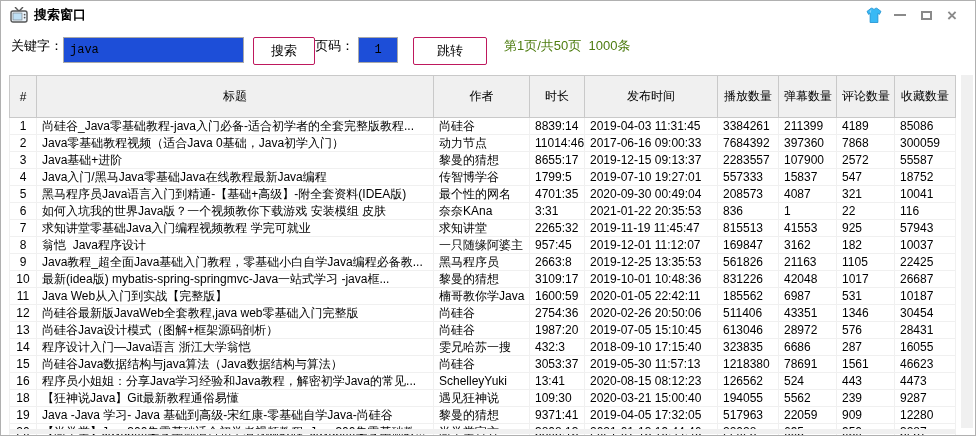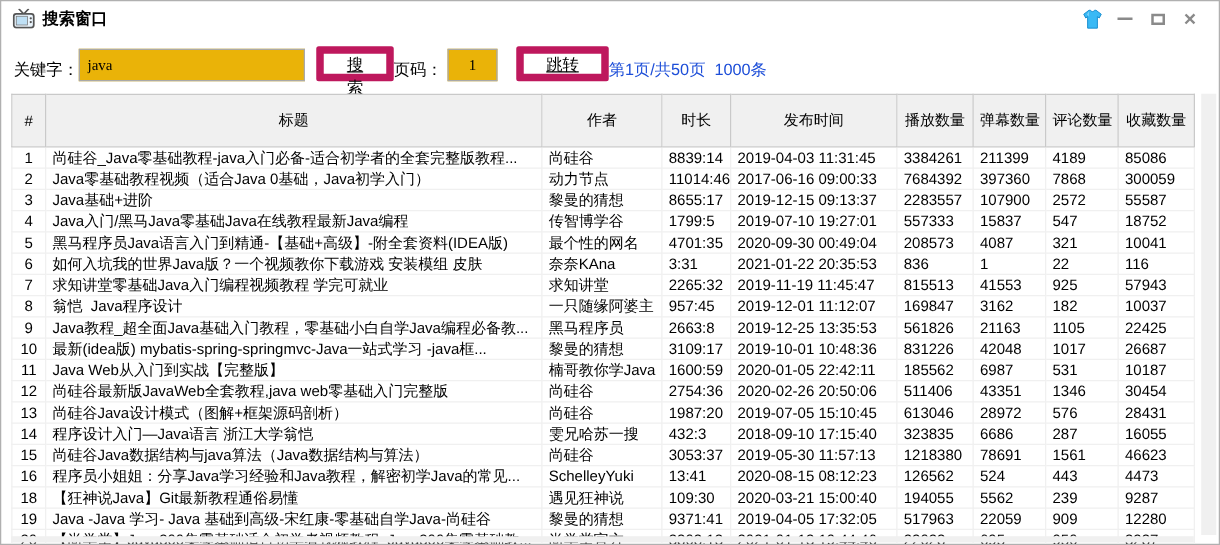--- a/index.html
+++ b/index.html
@@ -12,32 +12,32 @@
   
   .titlebar{height:28px;display:flex;align-items:center;padding:0 10px 0 9px;}
   .titlebar .app-icon{display:flex;align-items:center;}
   .titlebar .title{font-size:13px;font-weight:bold;margin-left:6px;}
   .controls{margin-left:auto;display:flex;align-items:center;}
   .ctl{width:26px;height:20px;display:flex;align-items:center;justify-content:center;cursor:default;}
   .glyph-min{width:12px;height:2px;background:#8a8a8a;}
   .glyph-max{width:11px;height:9px;border:2px solid #8a8a8a;}
   .glyph-close{font-size:17px;line-height:1;color:#8a8a8a;font-weight:bold;}
   
-  .toolbar{display:flex;align-items:flex-end;padding:8px 10px 10px 10px;}
+  .toolbar{display:flex;align-items:flex-start;padding:8px 10px 10px 10px;}
   .toolbar label{font-size:13px;}
-  .inp{height:26px;border:1px solid #a9a9a9;background:#eab308;
-       font-family:Liberation Serif, serif;font-size:12px;padding:0 6px;}
+  .inp{height:26px;border:1px solid #a9a9a9;background:#1d4ed8;
+       font-family:Liberation Mono, monospace;font-size:12px;padding:0 6px;}
   .inp.keyword{width:181px;}
   .inp.page{width:40px;text-align:center;margin-left:4px;}
-  .btn{height:28px;background:#fff;border:6px solid #be185d;border-radius:2px;
-       font-size:13px;font-family:"Liberation Sans",sans-serif;padding:0 14px;text-decoration:underline;}
+  .btn{height:28px;background:#fff;border:1px solid #be185d;border-radius:2px;
+       font-size:13px;font-family:"Liberation Sans",sans-serif;padding:0 14px;}
   .btn.search{margin-left:9px;width:62px;}
   .btn.jump{margin-left:15px;width:74px;}
   .lbl-page{}
-  .pageinfo{font-size:13px;color:#1d4ed8;white-space:pre;}
+  .pageinfo{margin-left:17px;font-size:13px;color:#4d7c0f;white-space:pre;}
   
   .table-wrap{position:absolute;left:8px;top:74px;width:946px;bottom:7px;background:#fff;}
   table{border-collapse:collapse;table-layout:fixed;width:946px;font-size:12px;}
   thead th{
     height:24px;background:#f0f0f0;border:1px solid #c9c9c9;
     font-weight:normal;text-align:center;padding:12px 5px;white-space:pre;overflow:hidden;
   }
   thead th.col-idx{text-align:center;padding:0;}
   tbody td{
     height:16px;border:1px solid #f0f0f0;padding:0 5px;

